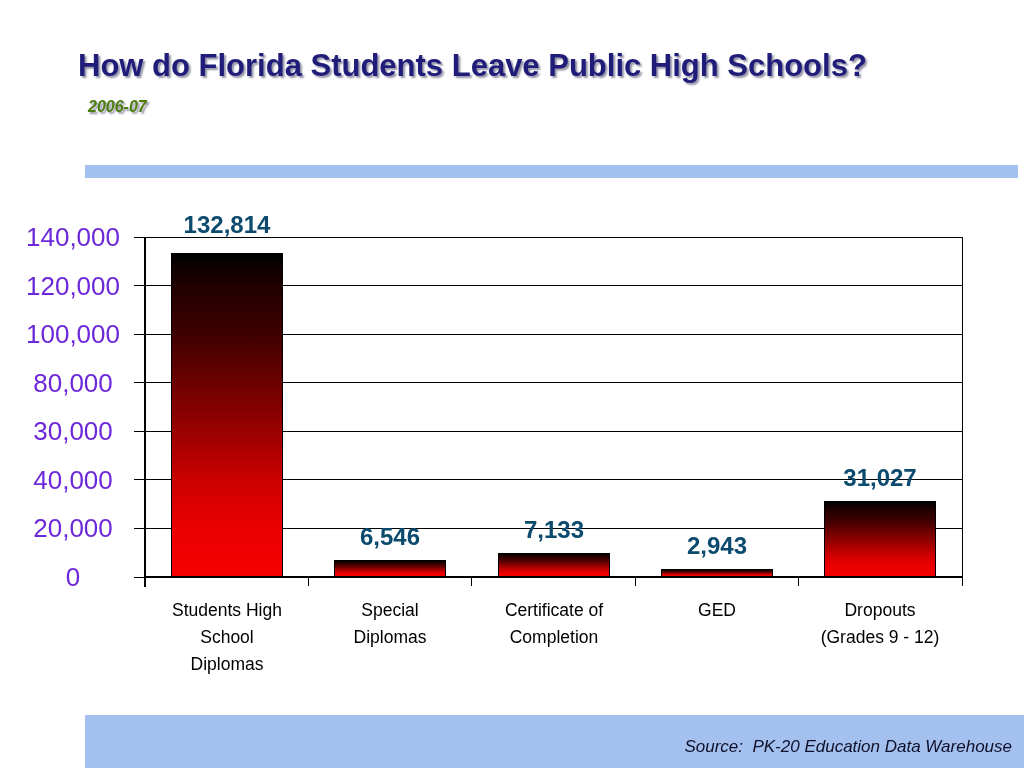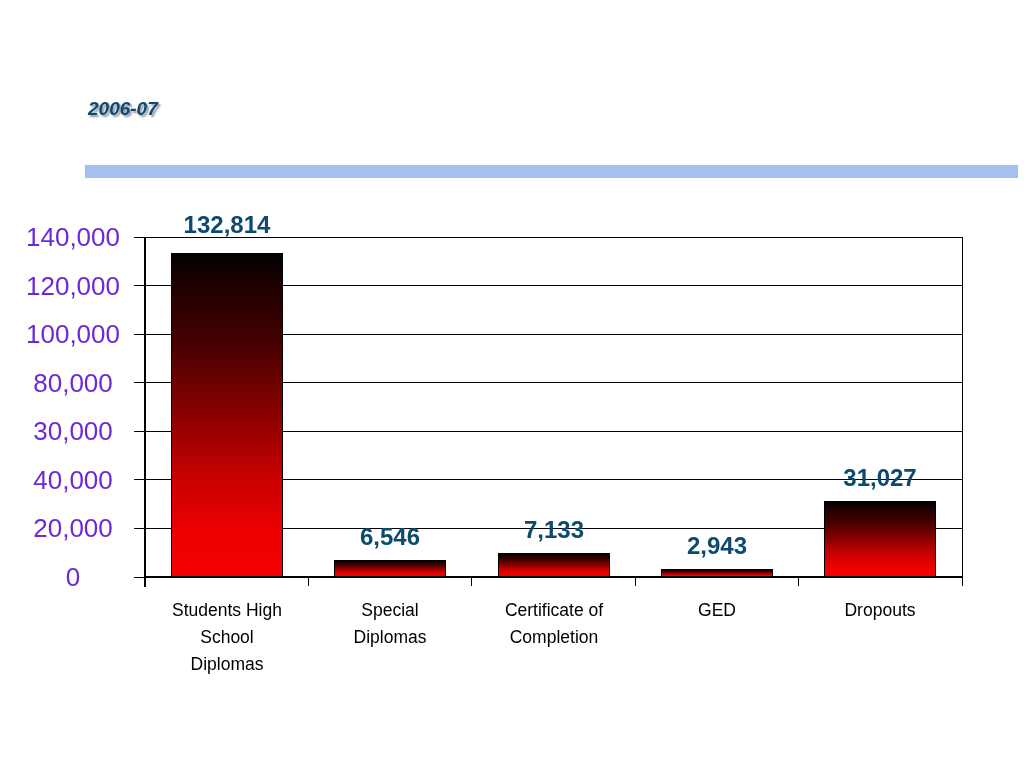--- a/index.html
+++ b/index.html
@@ -8,21 +8,21 @@
   .slide { position: relative; width: 1024px; height: 768px; background: #ffffff; }
 
   .title {
     position: absolute; left: 78px; top: 48px;
     font-size: 31px; font-weight: bold; color: #201d7a;
     text-shadow: 2px 2px 2px rgba(90,90,120,0.65);
     letter-spacing: 0px; white-space: nowrap;
   }
   .subtitle {
     position: absolute; left: 88px; top: 98px;
-    font-size: 19px; font-weight: bold; font-style: italic; color: #0c4a6e;
+    font-size: 16px; font-weight: bold; font-style: italic; color: #4d7c0f;
     text-shadow: 2px 2px 2px rgba(90,90,120,0.65);
   }
   .divider-band {
     position: absolute; left: 85px; top: 165px; width: 933px; height: 13px;
     background: #a3c0ee;
   }
 
   .chart { position: absolute; left: 0; top: 0; width: 1024px; height: 768px; }
   .gridline { position: absolute; height: 1px; background: #000; }
   .axis-line { position: absolute; background: #000; }
@@ -54,20 +54,21 @@
   .source-text {
     position: absolute; right: 12px; top: 22px;
     font-size: 17px; font-style: italic; color: #10102a;
     white-space: pre;
   }
 </style>
 </head>
 <body>
 
 <div class="slide">
+  <div class="title">How do Florida Students Leave Public High Schools?</div>
   <div class="subtitle">2006-07</div>
   <div class="divider-band"></div>
 
   <div class="chart" id="chart">
       <div class="ytick" style="left: 134px; top: 576.5px; width: 11px;"></div>
       <div class="ytick-label" style="left: 18px; top: 566px; width: 110px;">0</div>
       <div class="gridline" style="left: 145px; top: 527.929px; width: 817px;"></div>
       <div class="ytick" style="left: 134px; top: 527.929px; width: 11px;"></div>
       <div class="ytick-label" style="left: 18px; top: 517.429px; width: 110px;">20,000</div>
       <div class="gridline" style="left: 145px; top: 479.357px; width: 817px;"></div>
@@ -117,16 +118,20 @@
       </div>
       <div class="bar" style="left: 661px; top: 569px; width: 112px; height: 8px;"></div>
       <div class="value-label" style="left: 637px; top: 535px; width: 160px;">2,943</div>
       <div class="category-label" style="left: 627px; top: 597px; width: 180px;">
         <div>GED</div>
       </div>
       <div class="bar" style="left: 824px; top: 501px; width: 112px; height: 76px;"></div>
       <div class="value-label" style="left: 800px; top: 467px; width: 160px;">31,027</div>
       <div class="category-label" style="left: 790px; top: 597px; width: 180px;">
         <div>Dropouts</div>
+        <div>(Grades 9 - 12)</div>
       </div>
     </div>
 
+  <div class="source-band">
+    <div class="source-text">Source:  PK-20 Education Data Warehouse</div>
+  </div>
 </div>
 
 </body></html>

